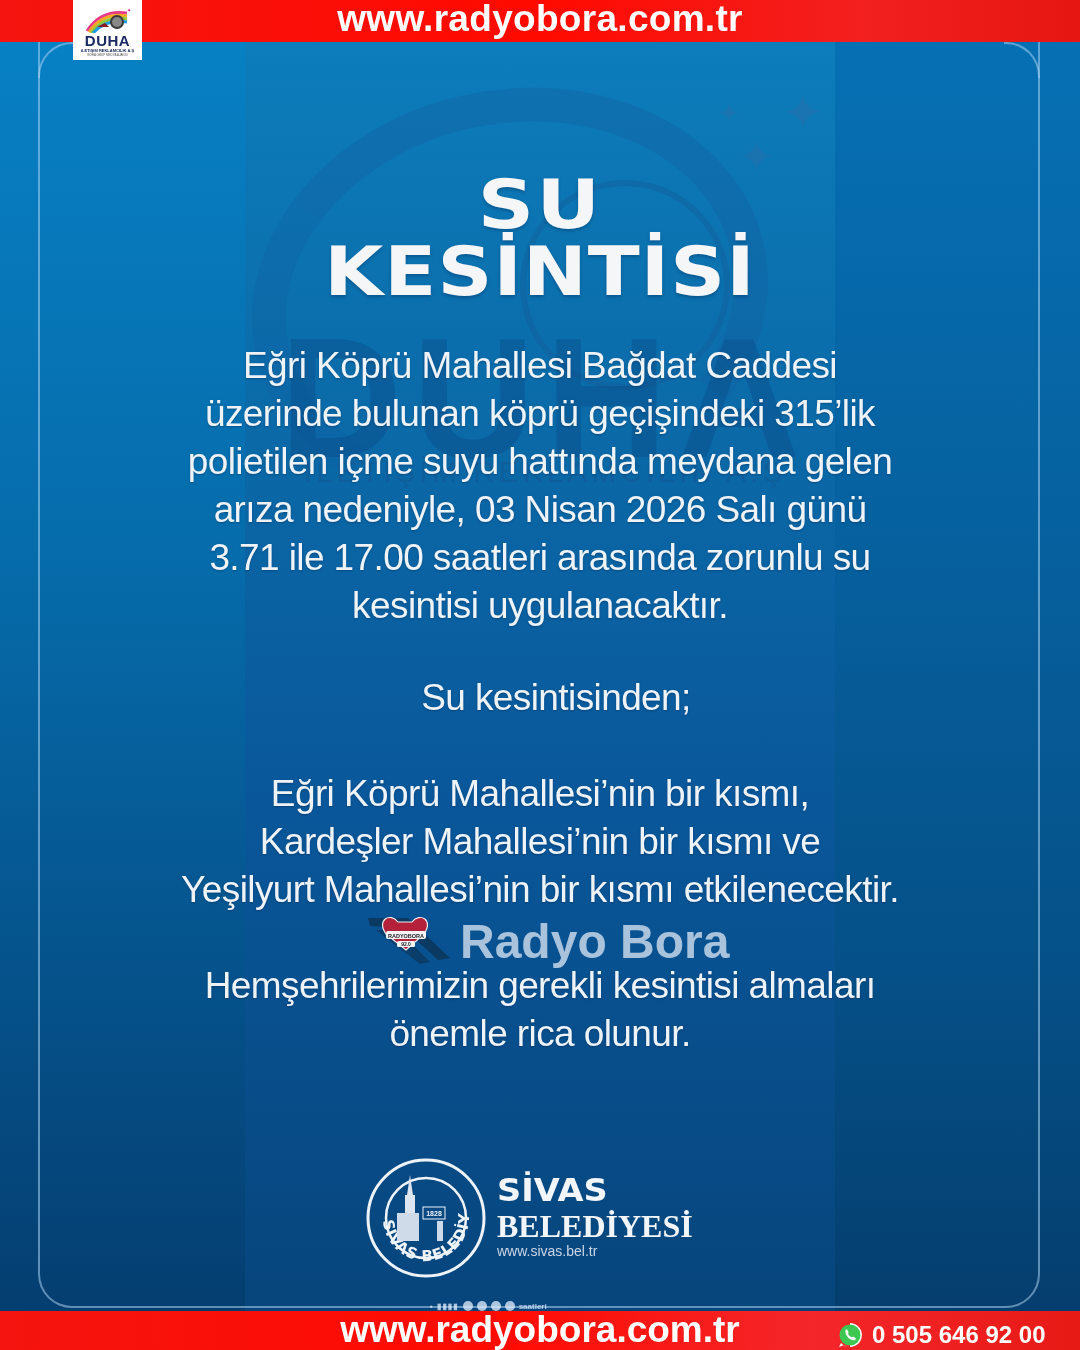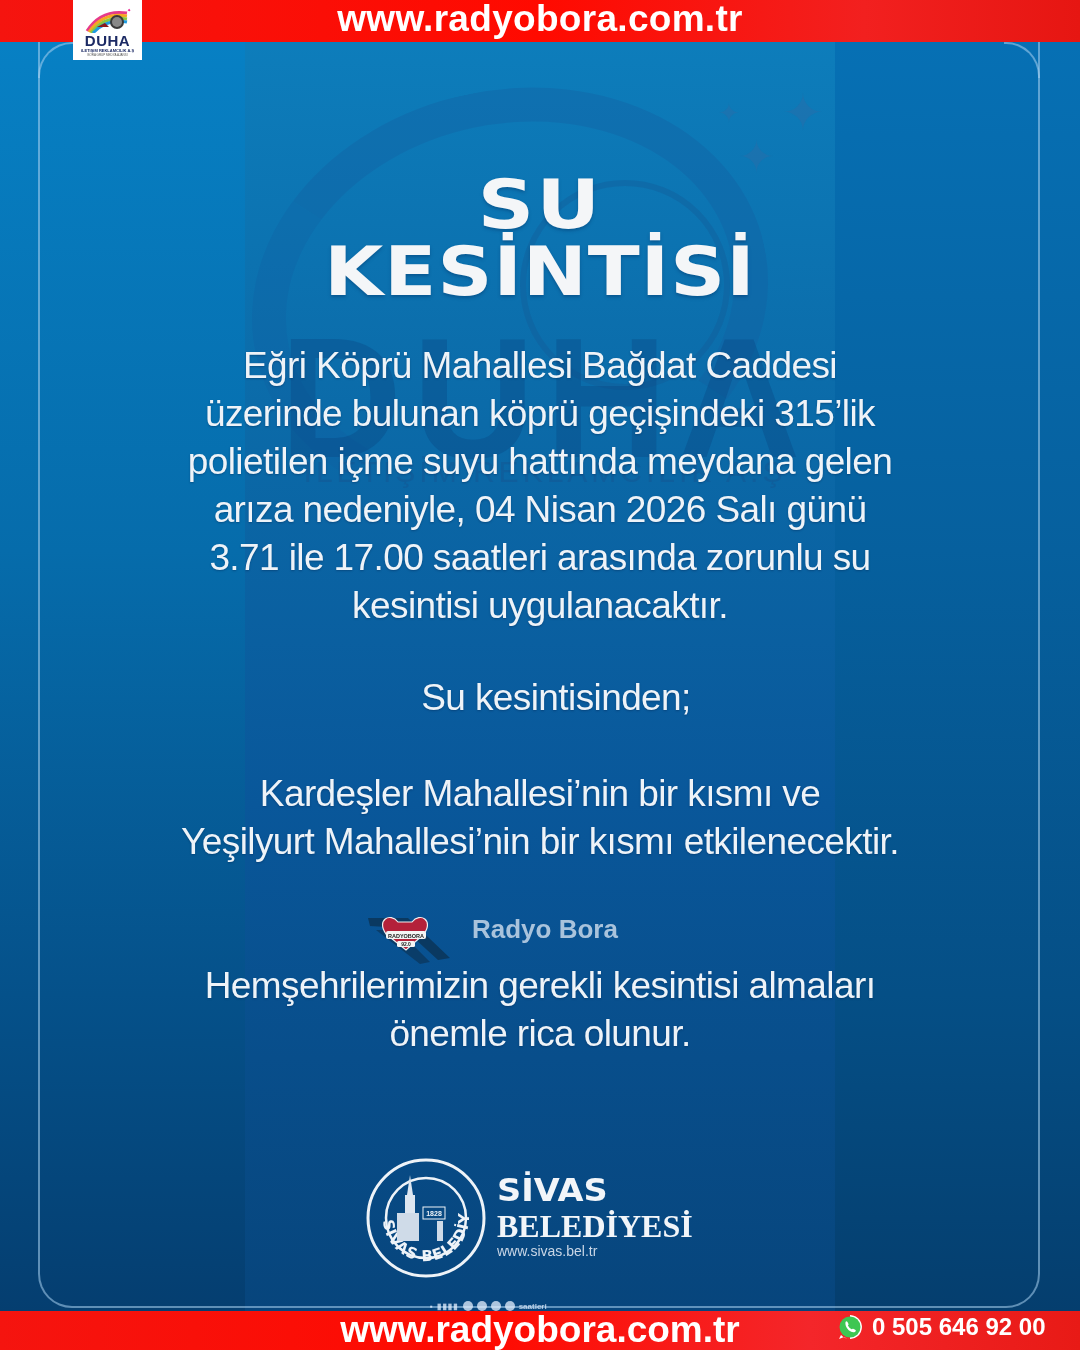--- a/index.html
+++ b/index.html
@@ -84,21 +84,21 @@
 
   .bottom-bar {
     position: absolute; left: 0; top: 1311px; width: 1080px; height: 39px;
     background: linear-gradient(90deg, #f5140f 0%, #ff0a00 45%, #f4262a 75%, #e81a16 100%);
   }
   .bottom-bar .url {
     position: absolute; left: 0; width: 1080px; top: -2px; text-align: center;
     color: #fff; font-size: 37px; font-weight: 700;
   }
   .bottom-bar .phone {
-    position: absolute; left: 836px; top: 2px; display: flex; align-items: center;
+    position: absolute; left: 836px; top: 10px; display: flex; align-items: center;
     color: #fff; font-size: 24px; font-weight: 700;
   }
   .wa-icon { width: 28px; height: 28px; margin-right: 8px; }
 
   
   .social-strip {
     position: absolute; left: 430px; top: 1300px; height: 12px; display: flex; align-items: center; gap: 4px;
     color: rgba(230,240,255,0.75); font-size: 8px; font-weight: 700;
   }
   .social-strip .dot { width: 10px; height: 10px; border-radius: 50%; background: rgba(230,240,255,0.75); }
@@ -118,22 +118,22 @@
     text-shadow: 0 1px 2px rgba(0,30,70,0.35);
   }
   .p1 { top: 342px; }
   .p2 { top: 674px; padding-left: 32px; }
   .p3 { top: 770px; }
   .p4 { top: 962px; }
 
   
   .rb-mark { position: absolute; left: 368px; top: 910px; width: 95px; height: 55px; }
   .rb-text {
-    position: absolute; left: 472px; top: 914px;
-    font-size: 26px; font-weight: 700; color: #a9c3dc;
+    position: absolute; left: 460px; top: 914px;
+    font-size: 48px; font-weight: 700; color: #a9c3dc;
   }
 
   
   .sivas-seal {
     position: absolute; left: 365px; top: 1157px; width: 122px; height: 122px;
   }
   .sivas-name {
     position: absolute; left: 497px; top: 1172px; color: #f2f5f9;
     font-family: "DejaVu Sans", sans-serif; font-weight: 900;
   }
@@ -180,28 +180,29 @@
   <div class="tag2">BORA GRUP MEDYA AJANSI</div>
 </div>
 
 <div class="title l1">SU</div>
 <div class="title l2">KESİNTİSİ</div>
 
 <div class="para p1">
   <div>Eğri Köprü Mahallesi Bağdat Caddesi</div>
   <div>üzerinde bulunan köprü geçişindeki 315’lik</div>
   <div>polietilen içme suyu hattında meydana gelen</div>
-  <div>arıza nedeniyle, 04 Nisan 2026 Salı günü</div>
+  <div>arıza nedeniyle, 03 Nisan 2026 Salı günü</div>
   <div>3.71 ile 17.00 saatleri arasında zorunlu su</div>
   <div>kesintisi uygulanacaktır.</div>
 </div>
 
 <div class="para p2">Su kesintisinden;</div>
 
 <div class="para p3">
+  <div>Eğri Köprü Mahallesi’nin bir kısmı,</div>
   <div>Kardeşler Mahallesi’nin bir kısmı ve</div>
   <div>Yeşilyurt Mahallesi’nin bir kısmı etkilenecektir.</div>
 </div>
 
 <svg class="rb-mark" viewBox="0 0 95 55">
   <polygon points="0,8 40,8 82,48 70,50 35,18 2,16" fill="#0b3558" opacity="0.85"></polygon>
   <polygon points="8,20 30,20 62,52 52,54" fill="#0b3558" opacity="0.7"></polygon>
   <path d="M30 12 C 22 2, 8 10, 18 24 L 38 40 L 56 24 C 66 10, 52 2, 44 12 Z" fill="#b4213a" stroke="#f0f0f0" stroke-width="1.2"></path>
   <rect x="18" y="21" width="40" height="8" rx="2" fill="#f5f5f5"></rect>
   <text x="38" y="27.5" font-size="5.5" font-weight="700" text-anchor="middle" fill="#222" font-family="Liberation Sans, sans-serif">RADYOBORA</text>

